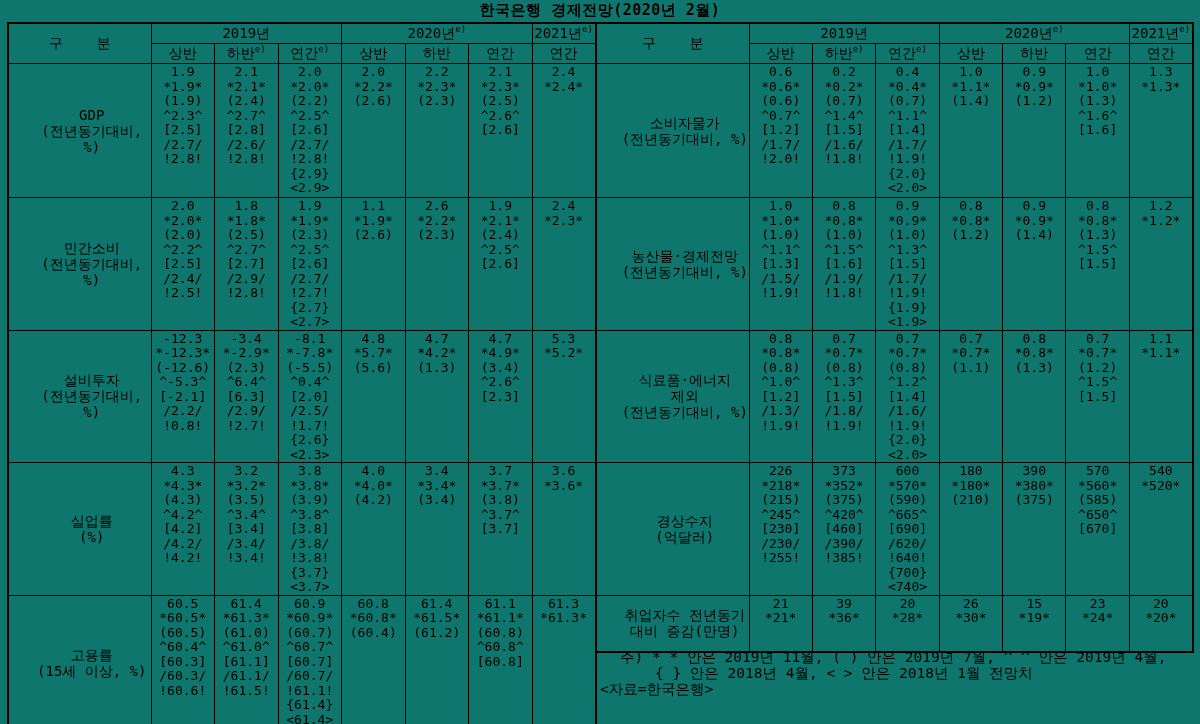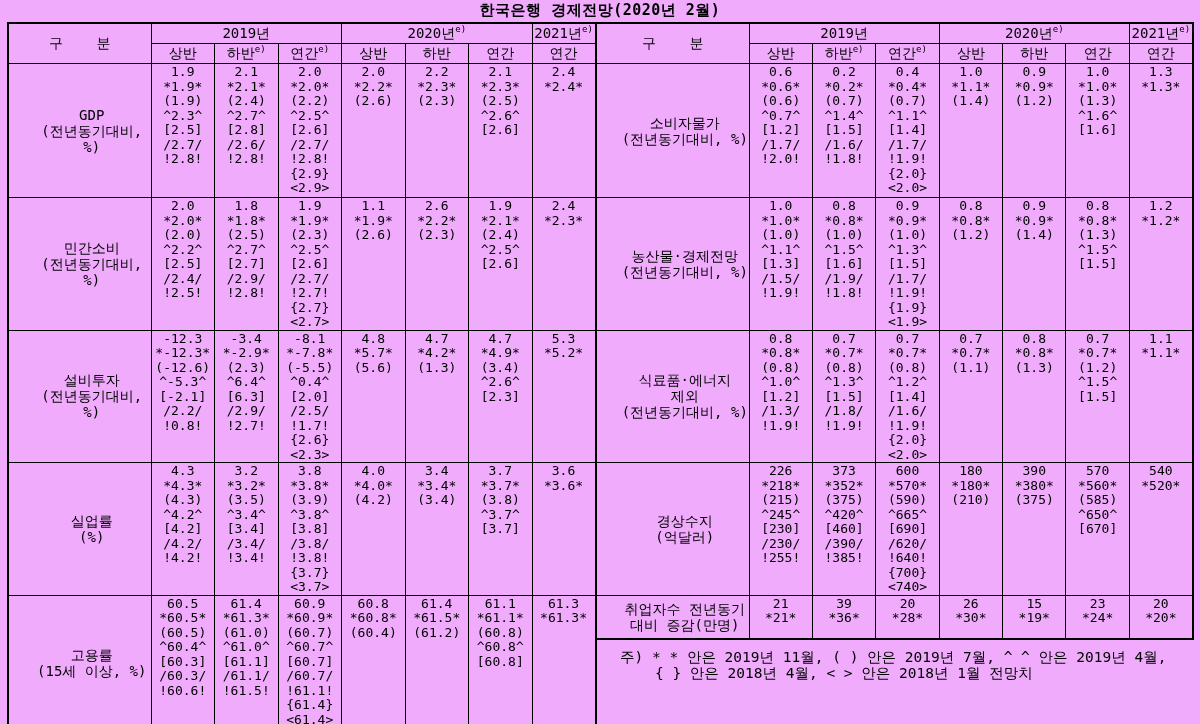--- a/index.html
+++ b/index.html
@@ -1,17 +1,17 @@
 <!DOCTYPE html>
 <html><head>
 <meta charset="utf-8">
 <style>
   html,body{margin:0;padding:0;background:#fff;color:#000;}
   body{width:1200px;height:724px;font-family:"DejaVu Sans Mono","DejaVu Sans",monospace;}
-  .page{position:relative;width:1200px;height:724px;overflow:hidden;background:#f0abfc;}
+  .page{position:relative;width:1200px;height:724px;overflow:hidden;background:#0f766e;}
   .title{position:absolute;top:1px;left:0;width:100%;text-align:center;
          font-size:15px;font-weight:bold;letter-spacing:0.5px;}
   table.ftable{position:absolute;top:22px;border-collapse:collapse;table-layout:fixed;
                border:2px solid #000;}
   #left-table{left:7px;width:588px;}
   #right-table{left:595px;width:597px;}
   .ftable th,.ftable td{border:1px solid #000;padding:0;overflow:hidden;}
   .ftable thead th{height:19px;font-weight:normal;font-size:14px;text-align:center;vertical-align:middle;}
   .ftable th sup{font-size:9px;line-height:0;vertical-align:super;}
   td.label-cell{font-size:14px;text-align:center;vertical-align:middle;
@@ -443,21 +443,21 @@
 *380*
 (375)</td>
           <td class="data-cell">570
 *560*
 (585)
 ^650^
 [670]</td>
           <td class="data-cell">540
 *520*</td>
         </tr>
-        <tr style="height: 44px;">
+        <tr style="height: 57px;">
           <td class="label-cell">취업자수 전년동기
 대비 증감(만명)</td>
           <td class="data-cell">21
 *21*</td>
           <td class="data-cell">39
 *36*</td>
           <td class="data-cell">20
 *28*</td>
           <td class="data-cell">26
 *30*</td>
@@ -467,14 +467,15 @@
 *24*</td>
           <td class="data-cell">20
 *20*</td>
         </tr>
       </tbody>
     </table>
 
   <div class="footnote">
     <div class="fn-line">주) * * 안은 2019년 11월, ( ) 안은 2019년 7월, ^ ^ 안은 2019년 4월,</div>
     <div class="fn-line">    { } 안은 2018년 4월, &lt; &gt; 안은 2018년 1월 전망치</div>
+    <div class="fn-src">&lt;자료=한국은행&gt;</div>
   </div>
 </div>
 
 </body></html>

